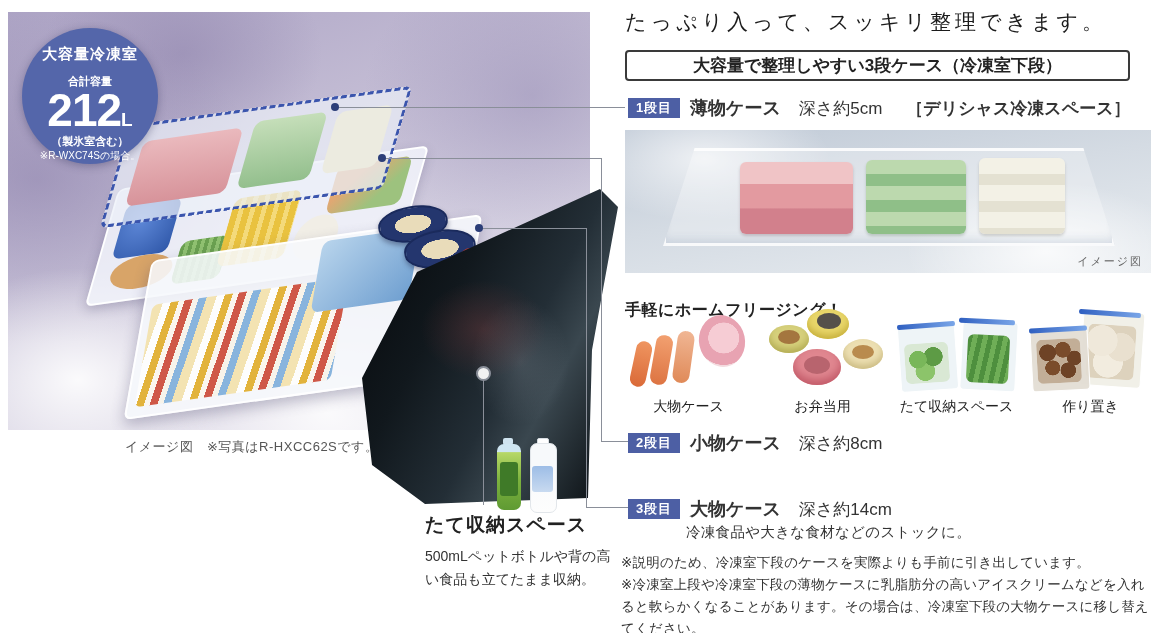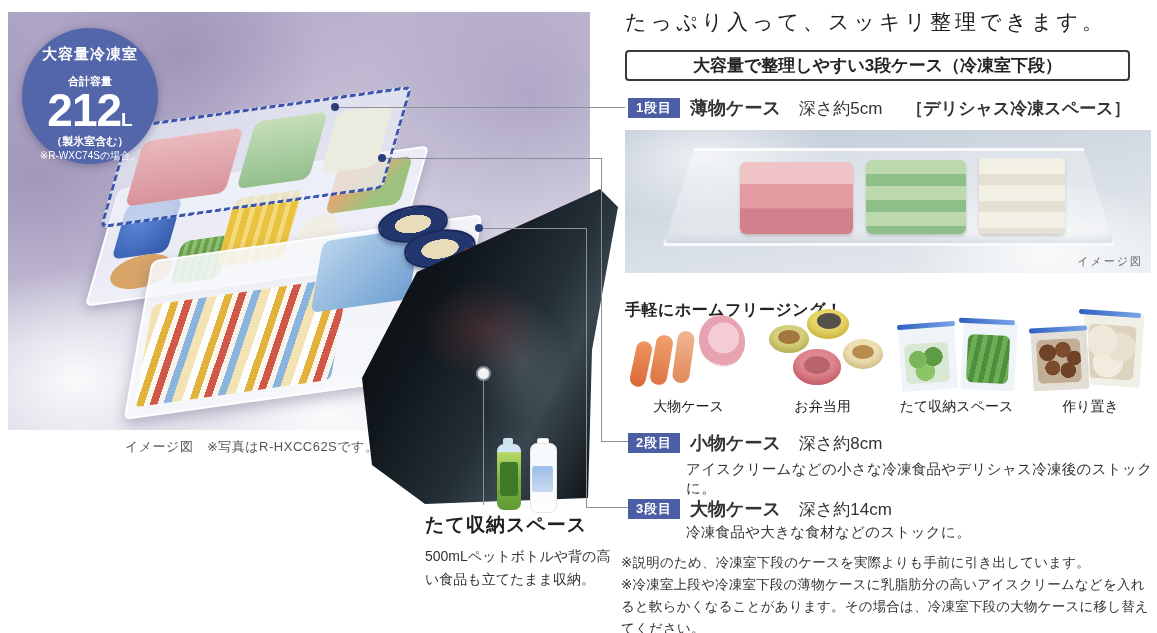--- a/index.html
+++ b/index.html
@@ -236,21 +236,20 @@
     <div>お弁当用</div>
     <div>たて収納スペース</div>
     <div>作り置き</div>
   </div>
 
   <div class="abs tierrow" style="left:628px;top:431px;">
     <span class="tierbadge">2段目</span>
     <span class="tiername">小物ケース</span>
     <span class="tierdepth">深さ約8cm</span>
   </div>
-  <div class="abs tierdesc" style="left:686px;top:460px;">アイスクリームなどの小さな冷凍食品やデリシャス冷凍後のストックに。</div>
 
   <div class="abs tierrow" style="left:628px;top:497px;">
     <span class="tierbadge">3段目</span>
     <span class="tiername">大物ケース</span>
     <span class="tierdepth">深さ約14cm</span>
   </div>
   <div class="abs tierdesc" style="left:686px;top:523px;">冷凍食品や大きな食材などのストックに。</div>
 
   <div class="abs fnotes">
     <div>※説明のため、冷凍室下段のケースを実際よりも手前に引き出しています。</div>

